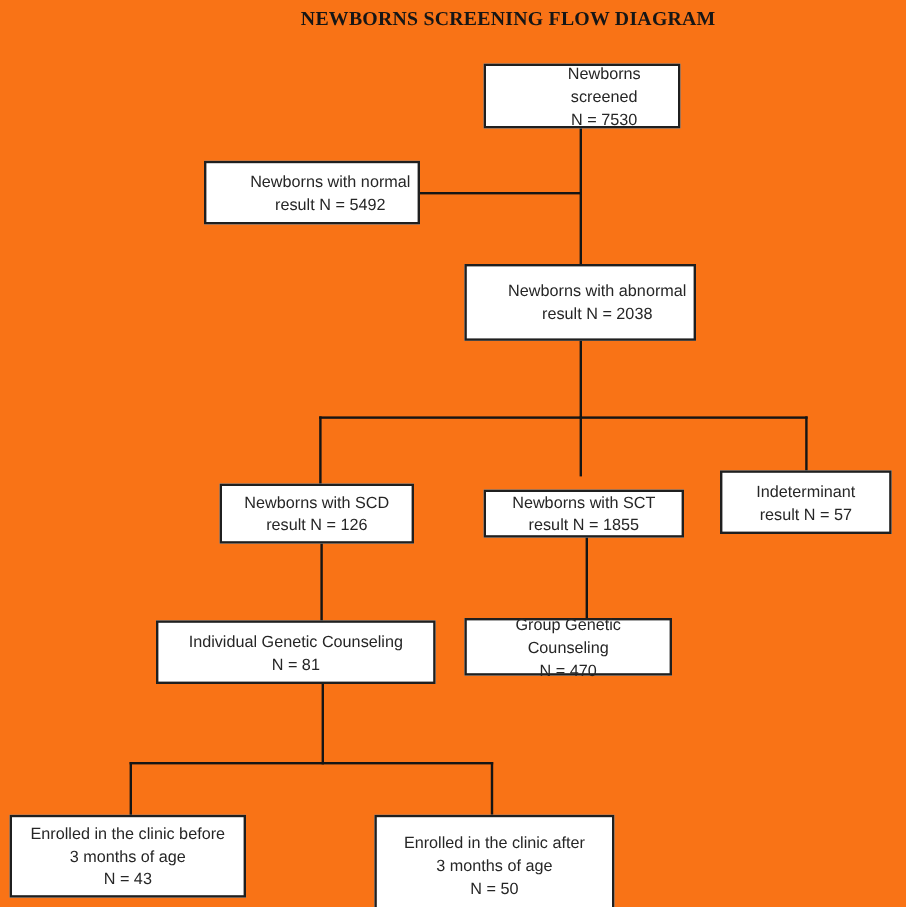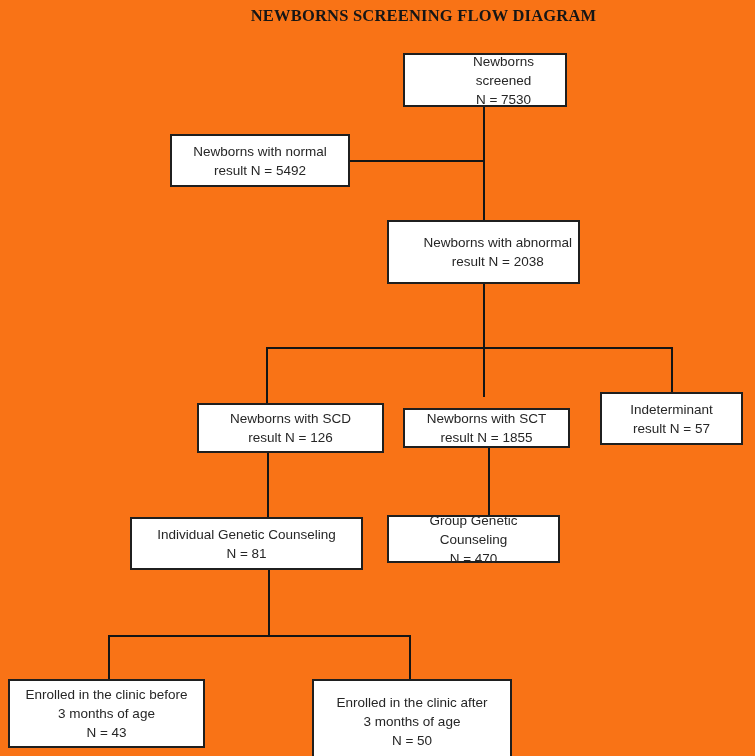--- a/index.html
+++ b/index.html
@@ -73,31 +73,31 @@
   <div class="edge v" style="left:268px; top:569px; height:68px;"></div>
   <div class="edge h" style="left:108px; top:635px; width:303px;"></div>
   <div class="edge v" style="left:108px; top:635px; height:45px;"></div>
   <div class="edge v" style="left:409px; top:635px; height:44px;"></div>
 
   <div class="node" style="left:403px; top:53px; width:164px; height:54px;padding-left:37px;">
     <span class="txt">Newborns screened
 N = 7530</span>
   </div>
 
-  <div class="node" style="left:170px; top:134px; width:180px; height:53px;">
+  <div class="node" style="left:170px; top:134px; width:180px; height:53px;justify-content:flex-end;">
     <span class="txt">Newborns with normal
 result N = 5492</span>
   </div>
 
   <div class="node" style="left:387px; top:220px; width:193px; height:64px;justify-content:flex-end;">
     <span class="txt">Newborns with abnormal
 result N = 2038</span>
   </div>
 
-  <div class="node" style="left:197px; top:403px; width:187px; height:50px;">
+  <div class="node" style="left:183px; top:403px; width:162px; height:50px;">
     <span class="txt">Newborns with SCD
 result N = 126</span>
   </div>
 
   <div class="node" style="left:403px; top:408px; width:167px; height:40px;">
     <span class="txt">Newborns with SCT
 result N = 1855</span>
   </div>
 
   <div class="node" style="left:600px; top:392px; width:143px; height:53px;">

